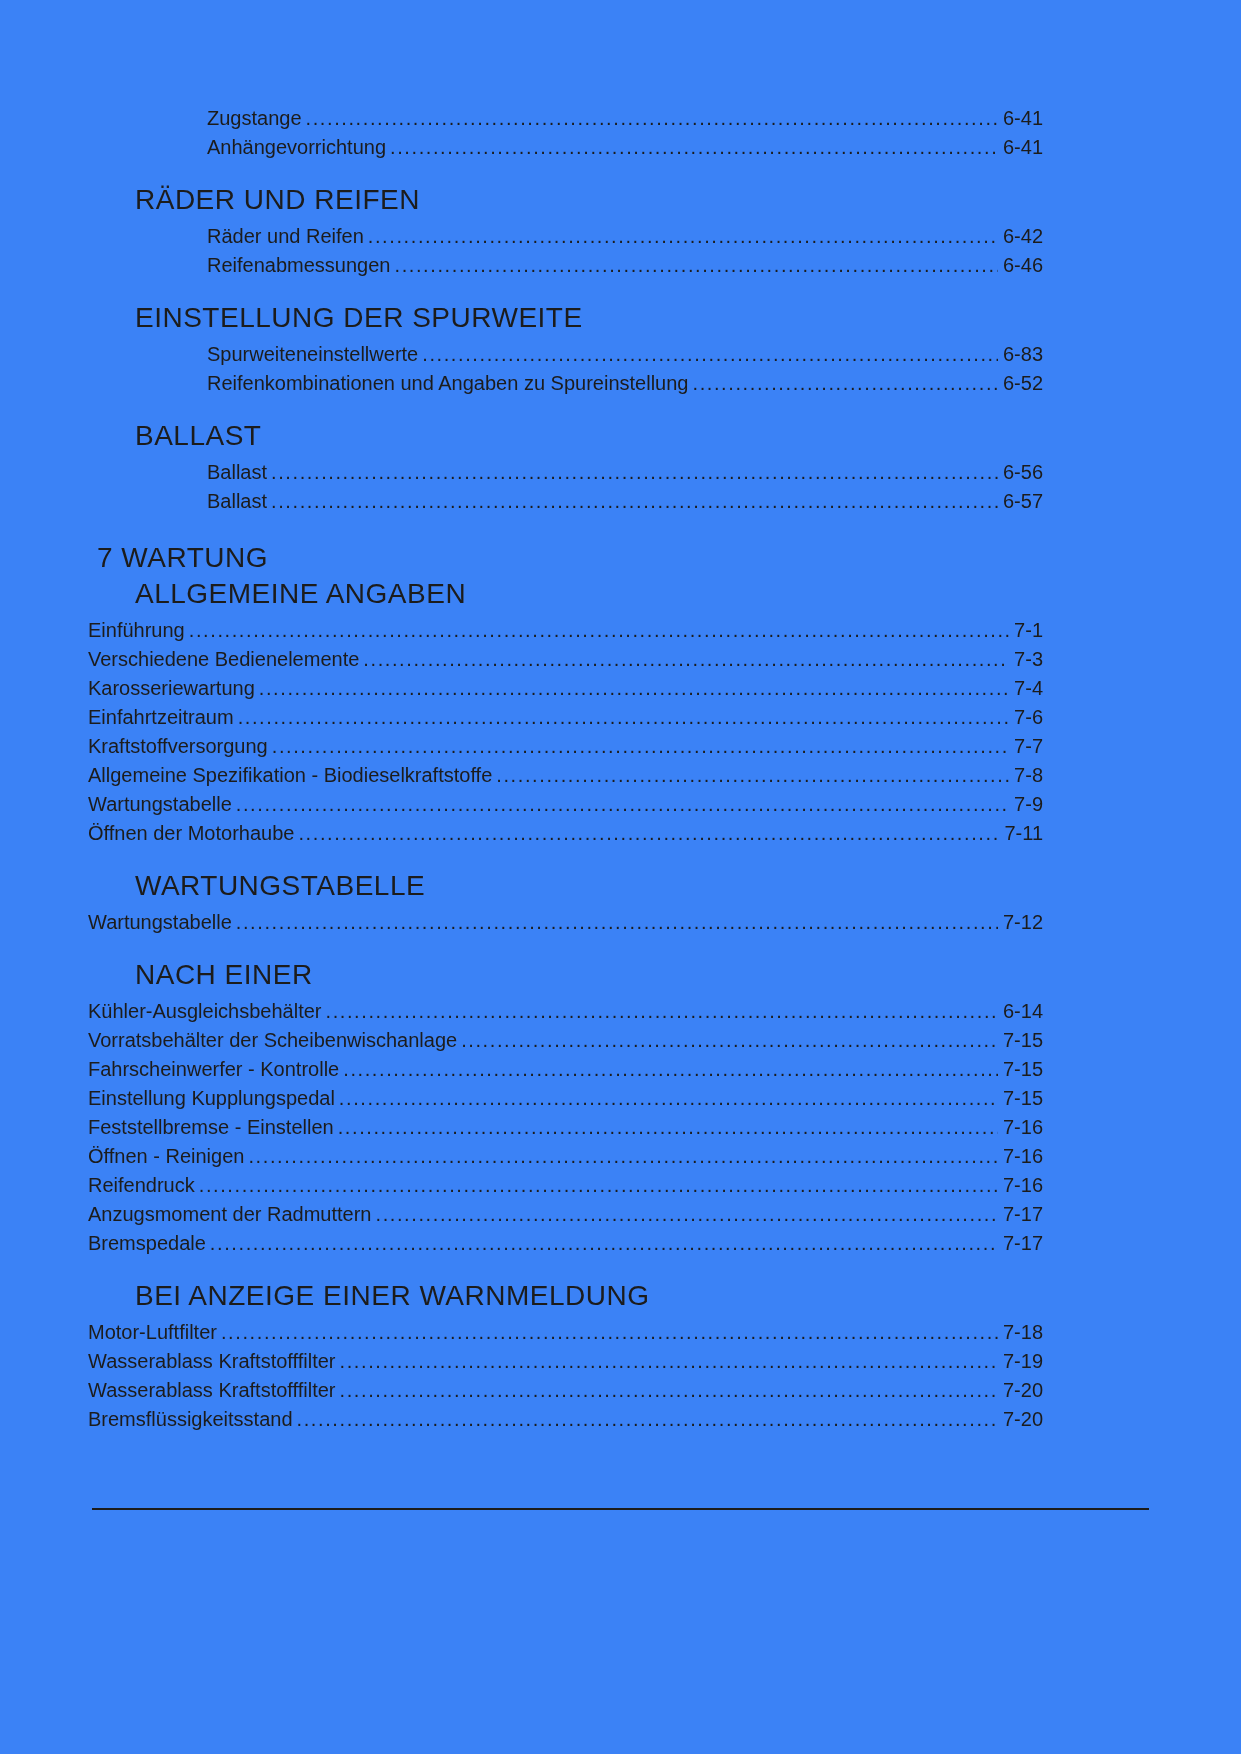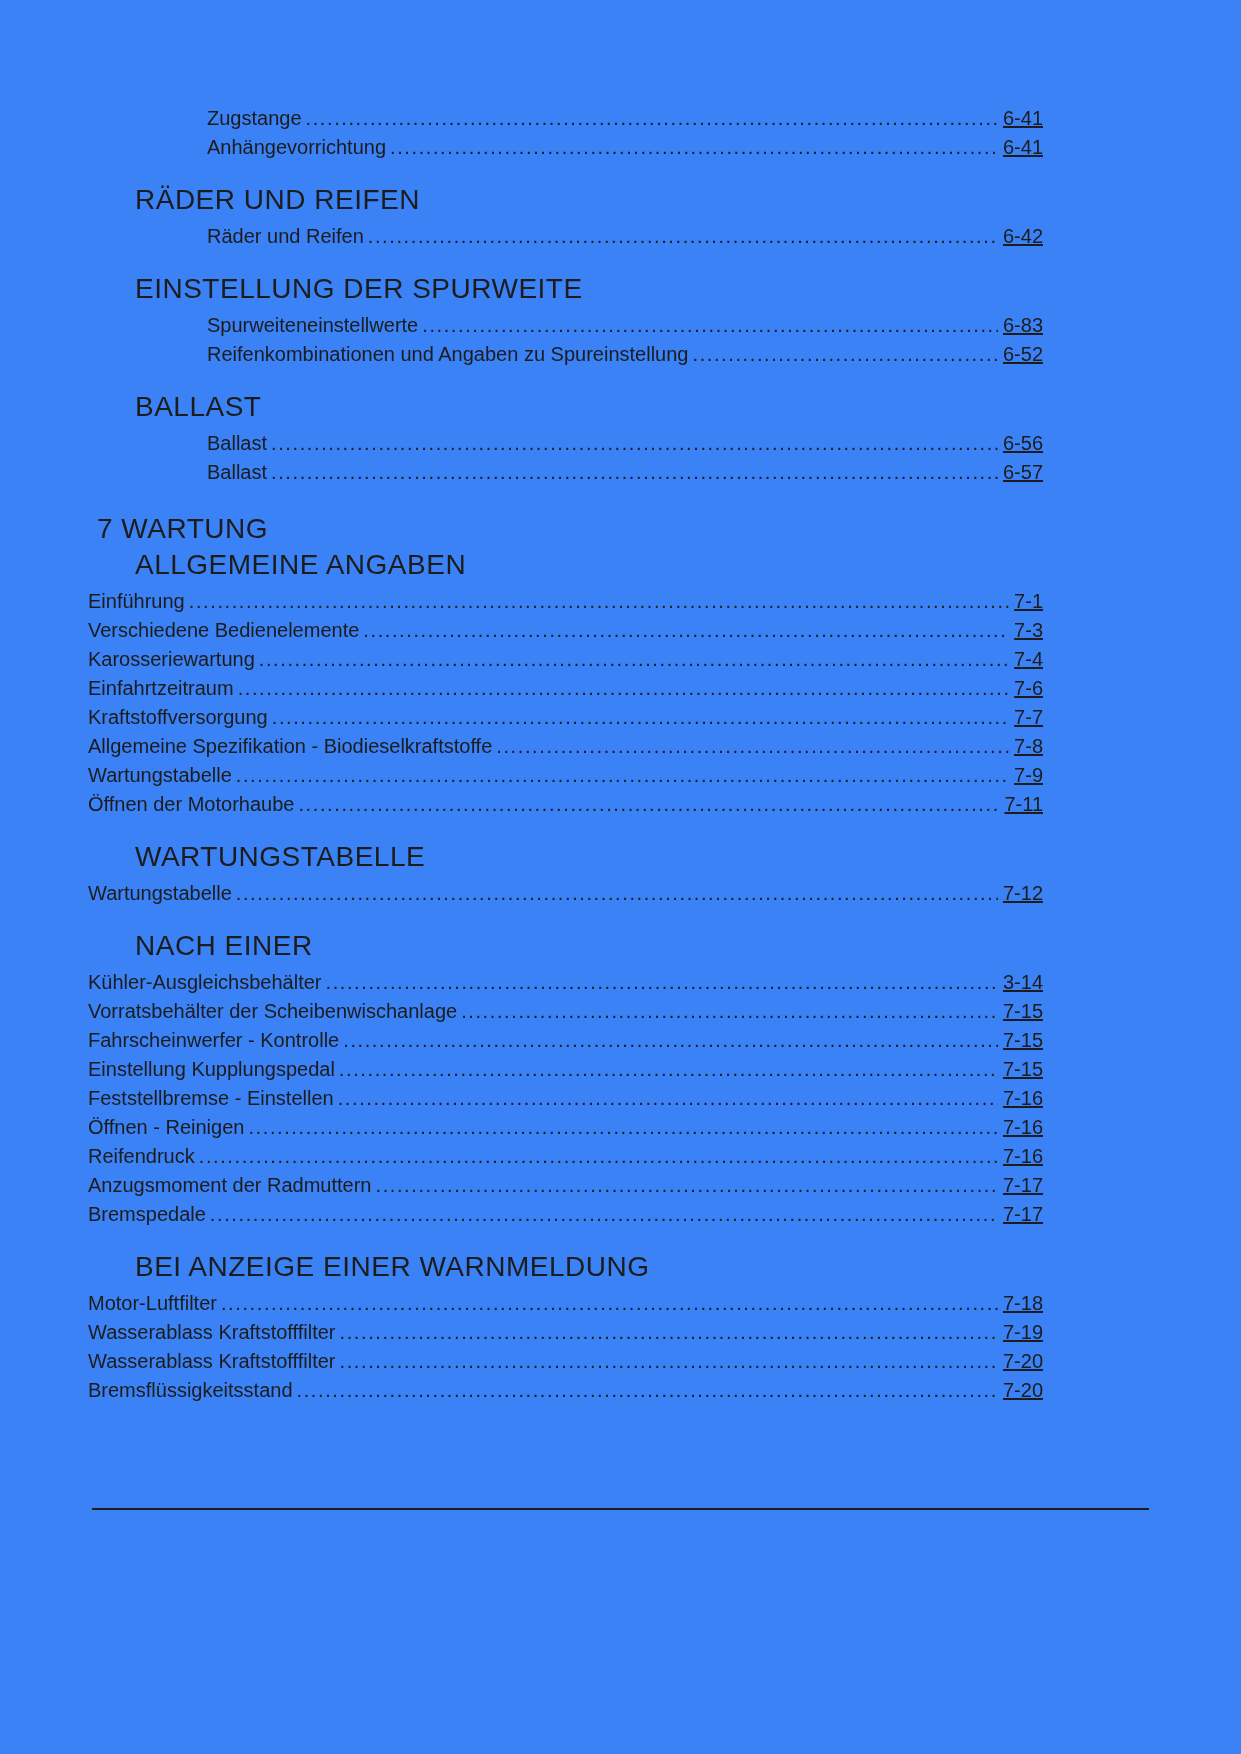--- a/index.html
+++ b/index.html
@@ -54,21 +54,20 @@
     overflow: hidden;
     margin: 0 5px 0 4px;
     min-width: 12px;
   }
   .entry .leader::after {
     content: "...................................................................................................................................................................................................................";
     letter-spacing: 1.6px;
   }
   .entry .pagenum {
     flex: 0 0 auto;
-    text-decoration: underline;
   }
 
   .footer-rule {
     position: absolute;
     left: 92px;
     top: 1508px;
     width: 1057px;
     height: 2px;
     background: #1c1c1c;
     border: 0;
@@ -100,20 +99,25 @@
 
   <section class="toc-section indent-deep level-section">
     <h2 class="heading">RÄDER UND REIFEN</h2>
     <div class="entries">
   <div class="entry">
     <span class="title">Räder und Reifen</span>
     <span class="leader"></span>
     <span class="pagenum">6-42</span>
   </div>
 
+  <div class="entry">
+    <span class="title">Reifenabmessungen</span>
+    <span class="leader"></span>
+    <span class="pagenum">6-46</span>
+  </div>
 </div>
   </section>
 
   <section class="toc-section indent-deep level-section">
     <h2 class="heading">EINSTELLUNG DER SPURWEITE</h2>
     <div class="entries">
   <div class="entry">
     <span class="title">Spurweiteneinstellwerte</span>
     <span class="leader"></span>
     <span class="pagenum">6-83</span>
@@ -212,21 +216,21 @@
   </div>
 </div>
   </section>
 
   <section class="toc-section indent-normal level-section">
     <h2 class="heading">NACH EINER</h2>
     <div class="entries">
   <div class="entry">
     <span class="title">Kühler-Ausgleichsbehälter</span>
     <span class="leader"></span>
-    <span class="pagenum">3-14</span>
+    <span class="pagenum">6-14</span>
   </div>
 
   <div class="entry">
     <span class="title">Vorratsbehälter der Scheibenwischanlage</span>
     <span class="leader"></span>
     <span class="pagenum">7-15</span>
   </div>
 
   <div class="entry">
     <span class="title">Fahrscheinwerfer - Kontrolle</span>

